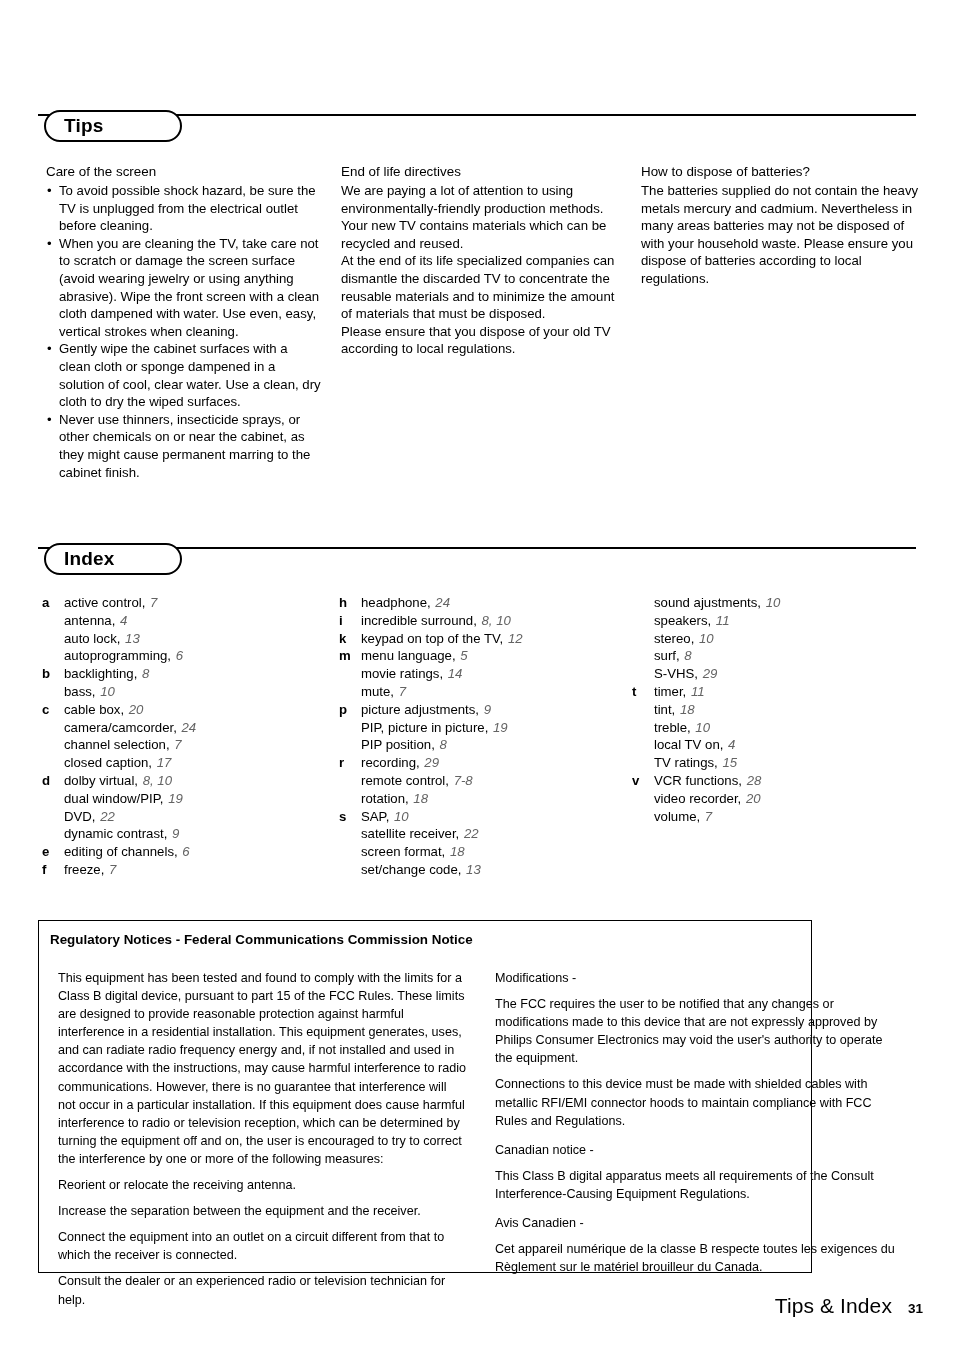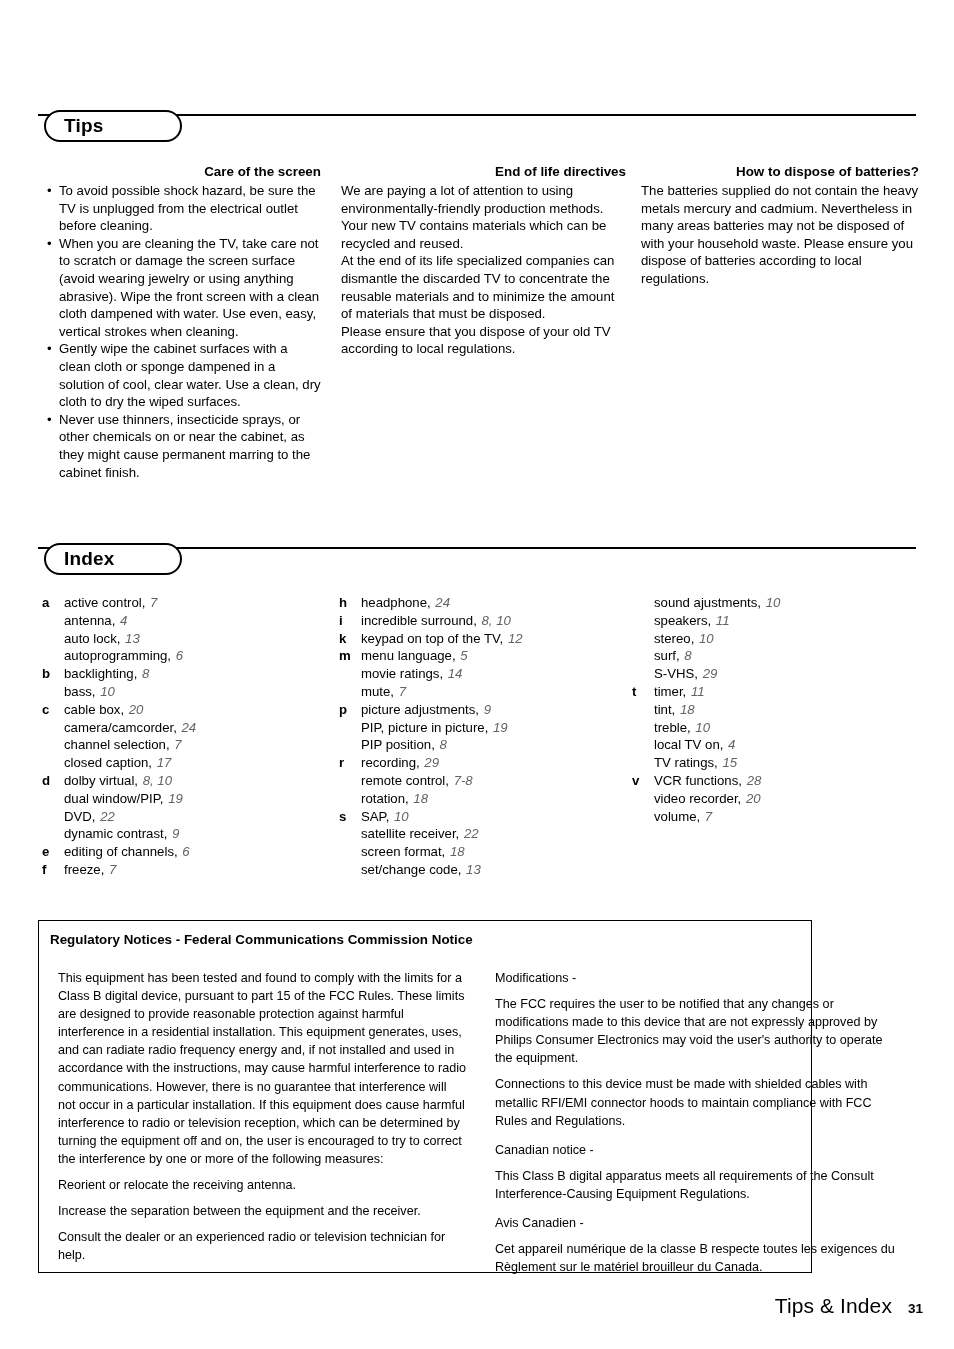--- a/index.html
+++ b/index.html
@@ -64,23 +64,22 @@
 
   
   .tips-col {
     position: absolute;
     font-size: 13.2px;
     line-height: 17.6px;
   }
   .tips-col h3 {
     margin: 0 0 1px 0;
     font-size: 13.4px;
-    font-weight: bold;
+    font-weight: normal;
     line-height: 18px;
-    text-align: right;
   }
   .tips-col p {
     margin: 0;
   }
   .bullets {
     margin: 0;
     padding: 0;
     list-style: none;
   }
   .bullets li {
@@ -262,20 +261,21 @@
       <div class="index-entry"><span class="letter"></span><span>volume,</span><span class="page-no"> 7</span></div>
     </div>
 
   <div id="regulatory-box">
     <div id="regulatory-title">Regulatory Notices - Federal Communications Commission Notice</div>
 
     <div class="reg-col" id="reg-col-left">
       <p>This equipment has been tested and found to comply with the limits for a Class B digital device, pursuant to part 15 of the FCC Rules. These limits are designed to provide reasonable protection against harmful interference in a residential installation. This equipment generates, uses, and can radiate radio frequency energy and, if not installed and used in accordance with the instructions, may cause harmful interference to radio communications. However, there is no guarantee that interference will not occur in a particular installation. If this equipment does cause harmful interference to radio or television reception, which can be determined by turning the equipment off and on, the user is encouraged to try to correct the interference by one or more of the following measures:</p>
       <p>Reorient or relocate the receiving antenna.</p>
       <p>Increase the separation between the equipment and the receiver.</p>
+      <p>Connect the equipment into an outlet on a circuit different from that to which the receiver is connected.</p>
       <p>Consult the dealer or an experienced radio or television technician for help.</p>
     </div>
 
     <div class="reg-col" id="reg-col-right">
       <p>Modifications -</p>
       <p>The FCC requires the user to be notified that any changes or modifications made to this device that are not expressly approved by Philips Consumer Electronics may void the user's authority to operate the equipment.</p>
       <p>Connections to this device must be made with shielded cables with metallic RFI/EMI connector hoods to maintain compliance with FCC Rules and Regulations.</p>
       <p class="gap">Canadian notice -</p>
       <p>This Class B digital apparatus meets all requirements of the Consult Interference-Causing Equipment Regulations.</p>
       <p class="gap">Avis Canadien -</p>

